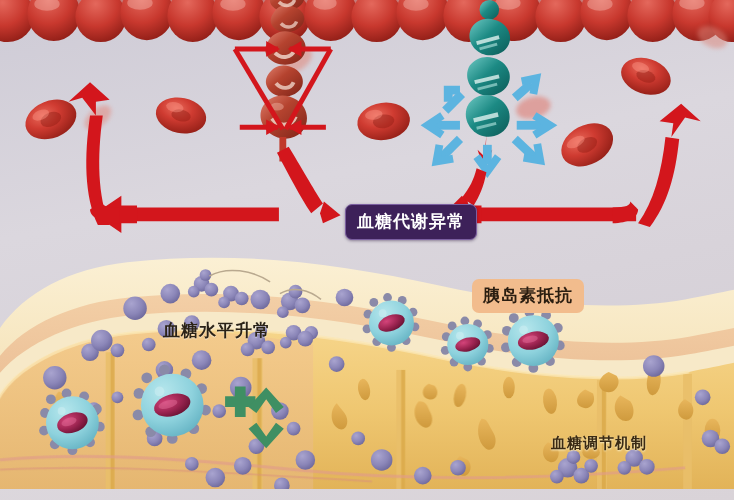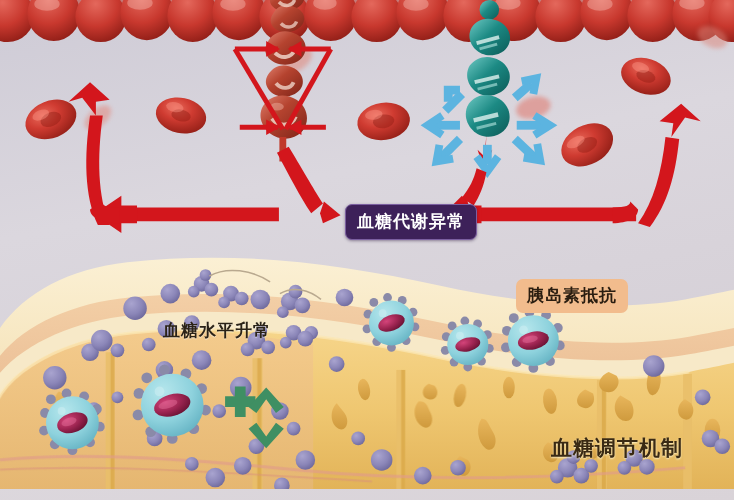--- a/index.html
+++ b/index.html
@@ -9,21 +9,21 @@
          background:linear-gradient(170deg,#cfccd6 0%,#d8d5dc 35%,#dedae0 60%,#d9d3d8 100%);}
   #artboard{position:absolute;inset:0;}
   .lbl{position:absolute;white-space:nowrap;letter-spacing:1px;}
   .badge-purple{background:#3d2159;border:1.5px solid #7b5fa0;border-radius:7px;
       color:#ffffff;font-size:17px;font-weight:700;padding:5px 11px 6px;
       box-shadow:0 1px 3px rgba(40,20,60,.45);}
   .badge-peach{background:#f2bc8d;border-radius:7px;color:#2a1d10;
       font-size:17px;font-weight:700;padding:5px 11px 6px;}
   .plain-dark{color:#2b2318;font-size:17px;font-weight:700;
       text-shadow:0 1px 1px rgba(255,255,255,.55);}
-  .plain-brown{color:#3a2a14;font-size:21px;font-weight:700;
+  .plain-brown{color:#3a2a14;font-size:15px;font-weight:700;
       text-shadow:0 1px 2px rgba(255,250,220,.85);}
 </style>
 </head>
 <body>
 
 <div id="stage">
 
   <svg id="artboard" viewBox="0 0 750 500">
     <defs>
       <linearGradient id="bgGrad" x1="0" y1="0" x2="0.3" y2="1">
@@ -520,17 +520,17 @@
       <path d="M262,432 L272,446 L282,432 L290,438 L272,458 L254,438 Z"></path>
     </g>
 
     <rect x="0" y="0" width="750" height="500" fill="none"></rect>
   </svg>
 
   <div class="lbl badge-purple" style="left:345px;top:204px;">血糖代谢异常</div>
 
   <div class="lbl plain-dark" style="left:163px;top:281px;margin-top:38px;">血糖水平升常</div>
 
-  <div class="lbl badge-peach" style="left:516px;top:279px;">胰岛素抵抗</div>
+  <div class="lbl badge-peach" style="left:472px;top:279px;">胰岛素抵抗</div>
 
   <div class="lbl plain-brown" style="left:551px;top:434px;">血糖调节机制</div>
 
 </div>
 
 </body></html>

